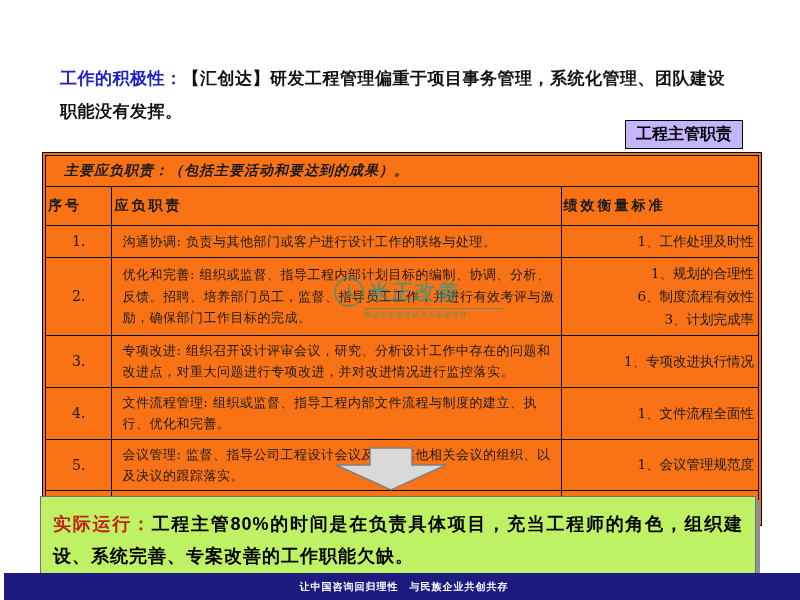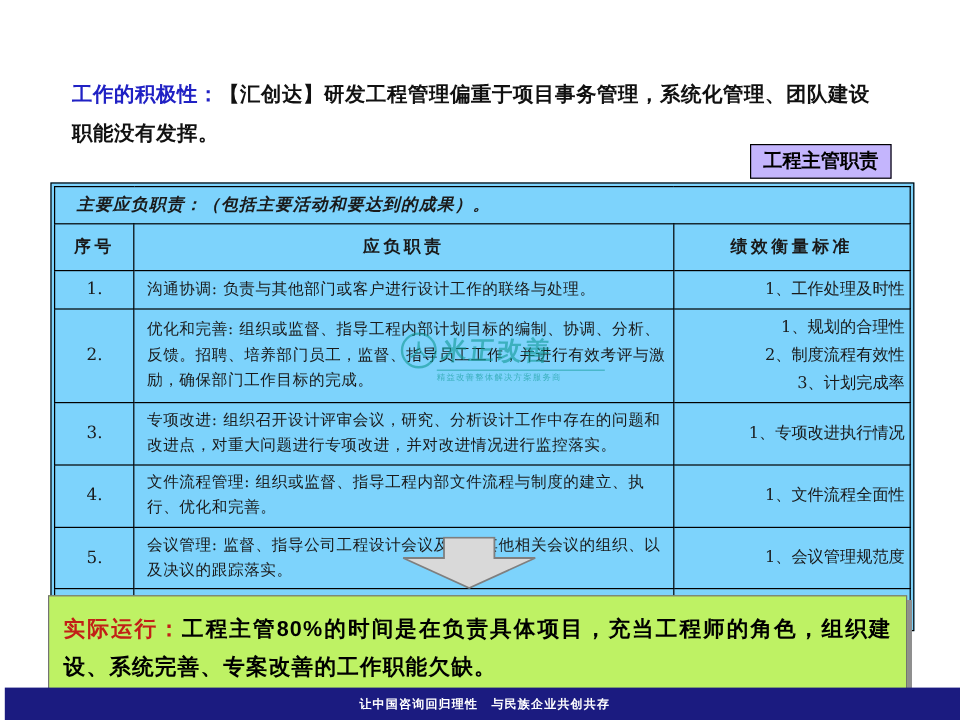--- a/index.html
+++ b/index.html
@@ -18,34 +18,34 @@
   
   .tagbox{
     position:absolute;left:625px;top:120px;
     background:#c4b5fd;border:1px solid #000;
     font-size:16px;font-weight:700;color:#000;
     padding:3px 10px;white-space:nowrap;
   }
   
   .table-wrap{
     position:absolute;left:42px;top:152px;width:714px;
-    border:1px solid #000;padding:2px;background:#7dd3fc;
+    border:1px solid #000;padding:2px;background:#f97316;
   }
   table.duty{
     width:100%;border-collapse:collapse;table-layout:fixed;
     font-family:"DejaVu Serif","Liberation Serif",serif;
     color:#1a1a1a;
   }
   table.duty td{border:1px solid #000;vertical-align:middle;}
   td.caption{
     font-size:14px;font-weight:700;font-style:italic;
     padding:6px 4px 6px 18px;letter-spacing:1px;
   }
   tr.headrow td{
-    text-align:center;font-size:14px;font-weight:700;
+    text-align:left;font-size:14px;font-weight:700;
     padding:10px 2px;letter-spacing:3px;
   }
   col.c-no{width:66px;}
   col.c-duty{width:446px;}
   col.c-kpi{width:196px;}
   td.no{text-align:center;font-size:14px;padding:4px 0;}
   td.duty-cell{
     font-size:13px;line-height:1.65;padding:4px 6px 4px 10px;
     letter-spacing:0.5px;
   }
@@ -128,21 +128,21 @@
     <td class="kpi-cell">
             <div>1、工作处理及时性</div>
           </td>
   </tr>
 
   <tr>
     <td class="no">2.</td>
     <td class="duty-cell">优化和完善: 组织或监督、指导工程内部计划目标的编制、协调、分析、反馈。招聘、培养部门员工，监督、指导员工工作，并进行有效考评与激励，确保部门工作目标的完成。</td>
     <td class="kpi-cell">
             <div>1、规划的合理性</div>
-            <div>2、制度流程有效性</div>
+            <div>6、制度流程有效性</div>
             <div>3、计划完成率</div>
           </td>
   </tr>
 
   <tr>
     <td class="no">3.</td>
     <td class="duty-cell">专项改进: 组织召开设计评审会议，研究、分析设计工作中存在的问题和改进点，对重大问题进行专项改进，并对改进情况进行监控落实。</td>
     <td class="kpi-cell">
             <div>1、专项改进执行情况</div>
           </td>

